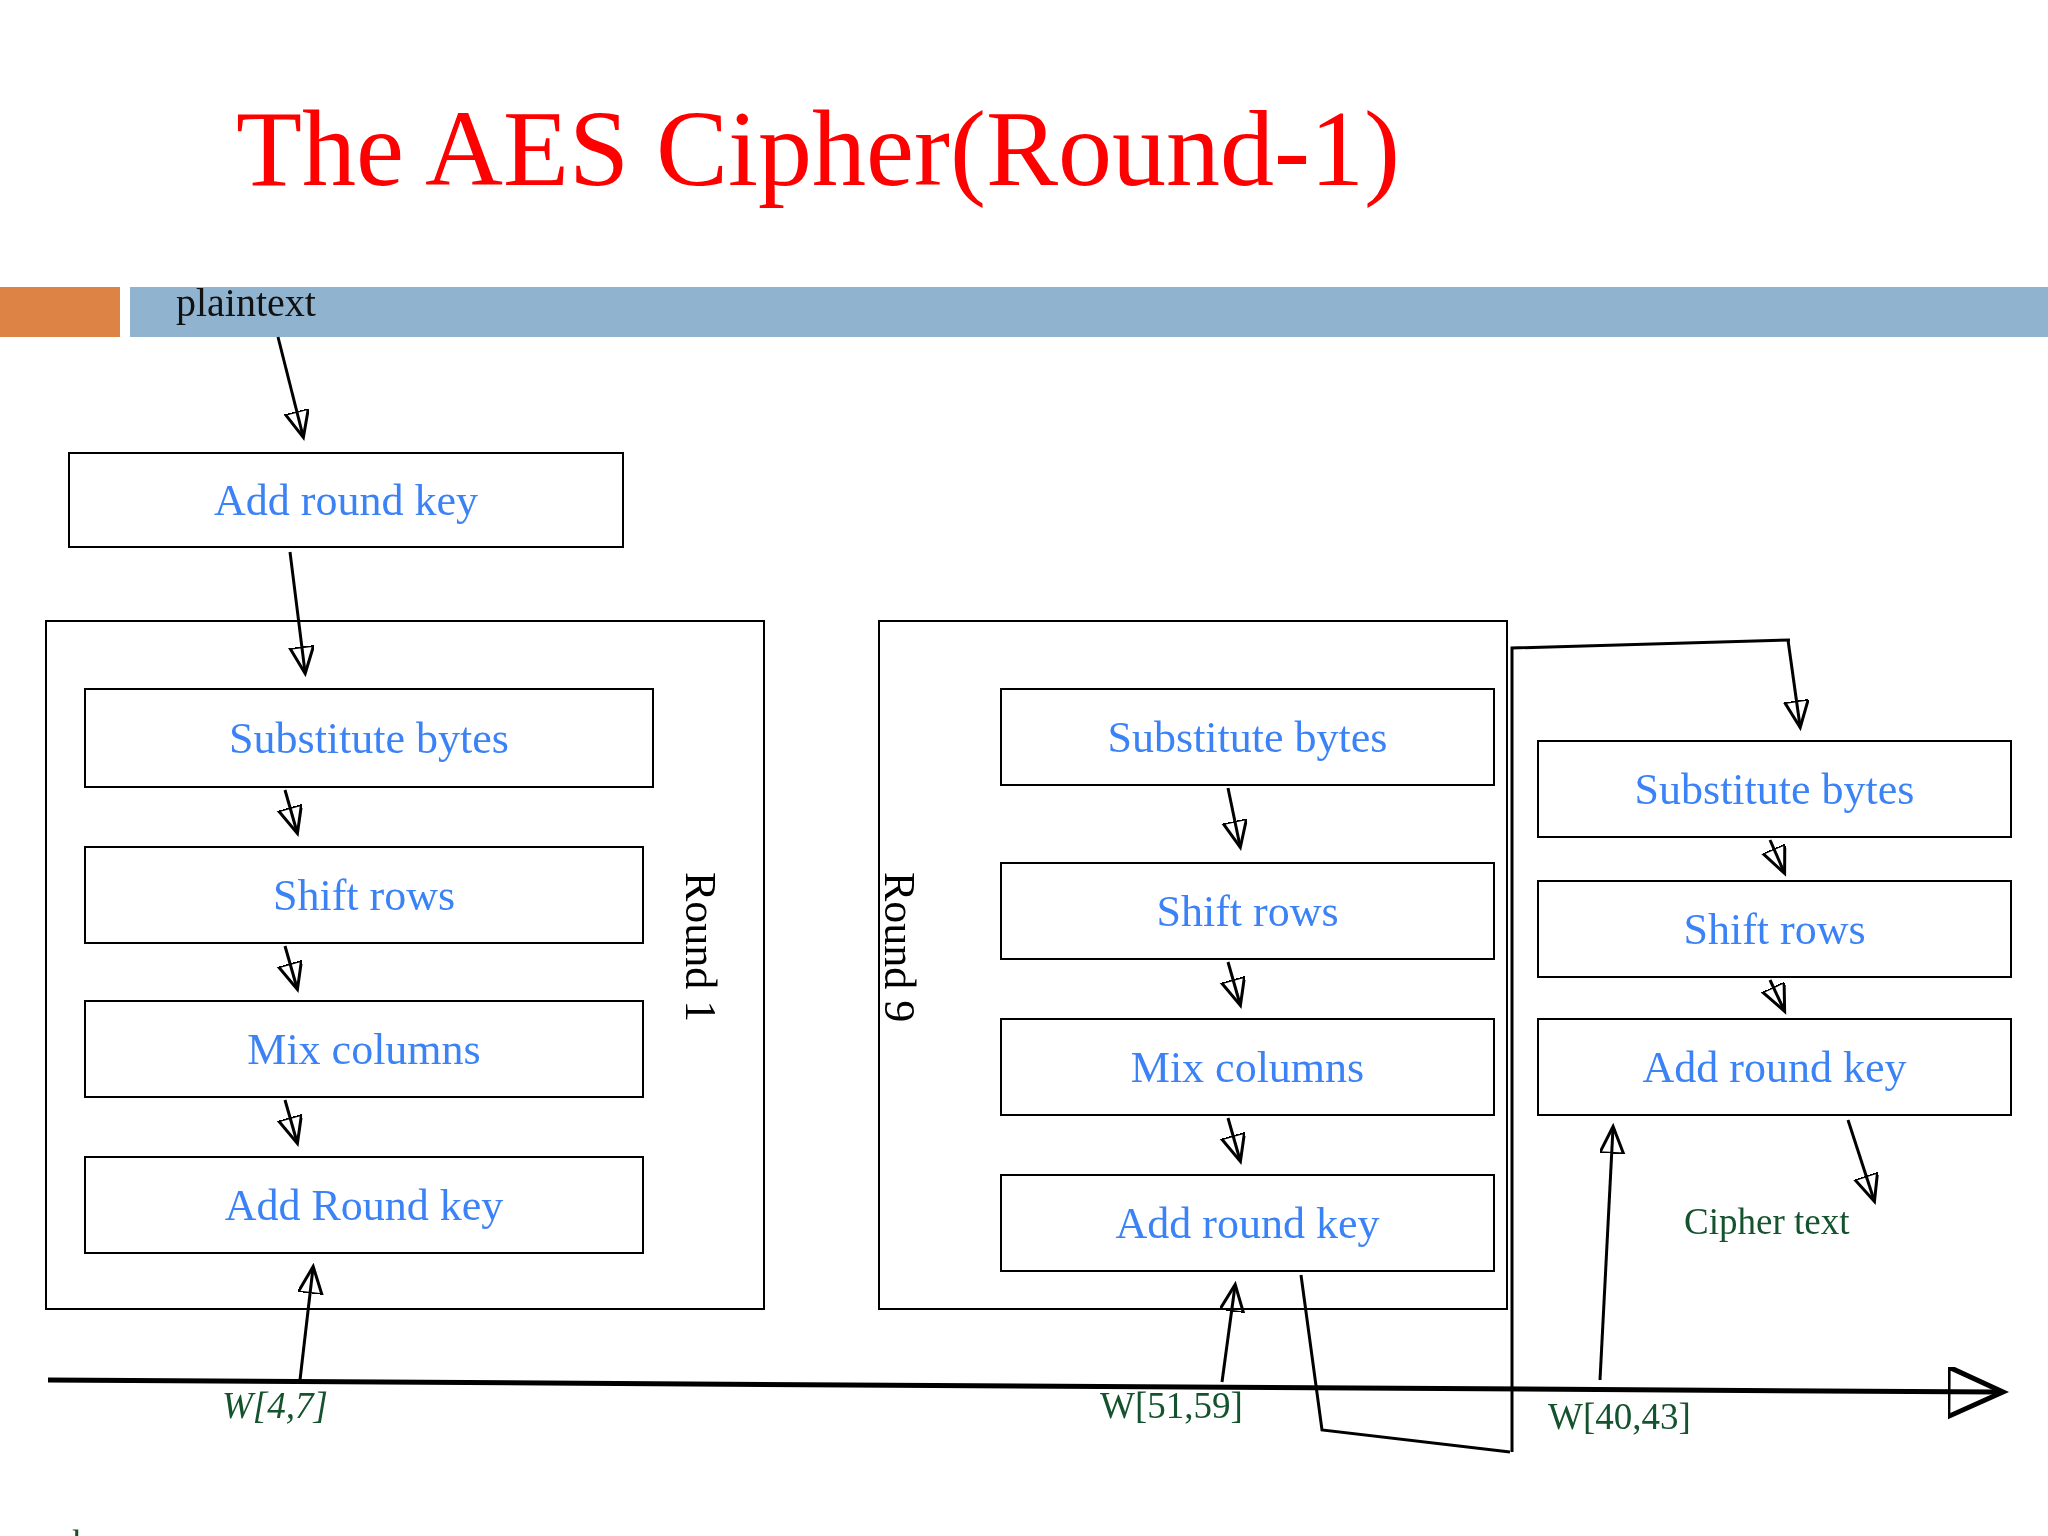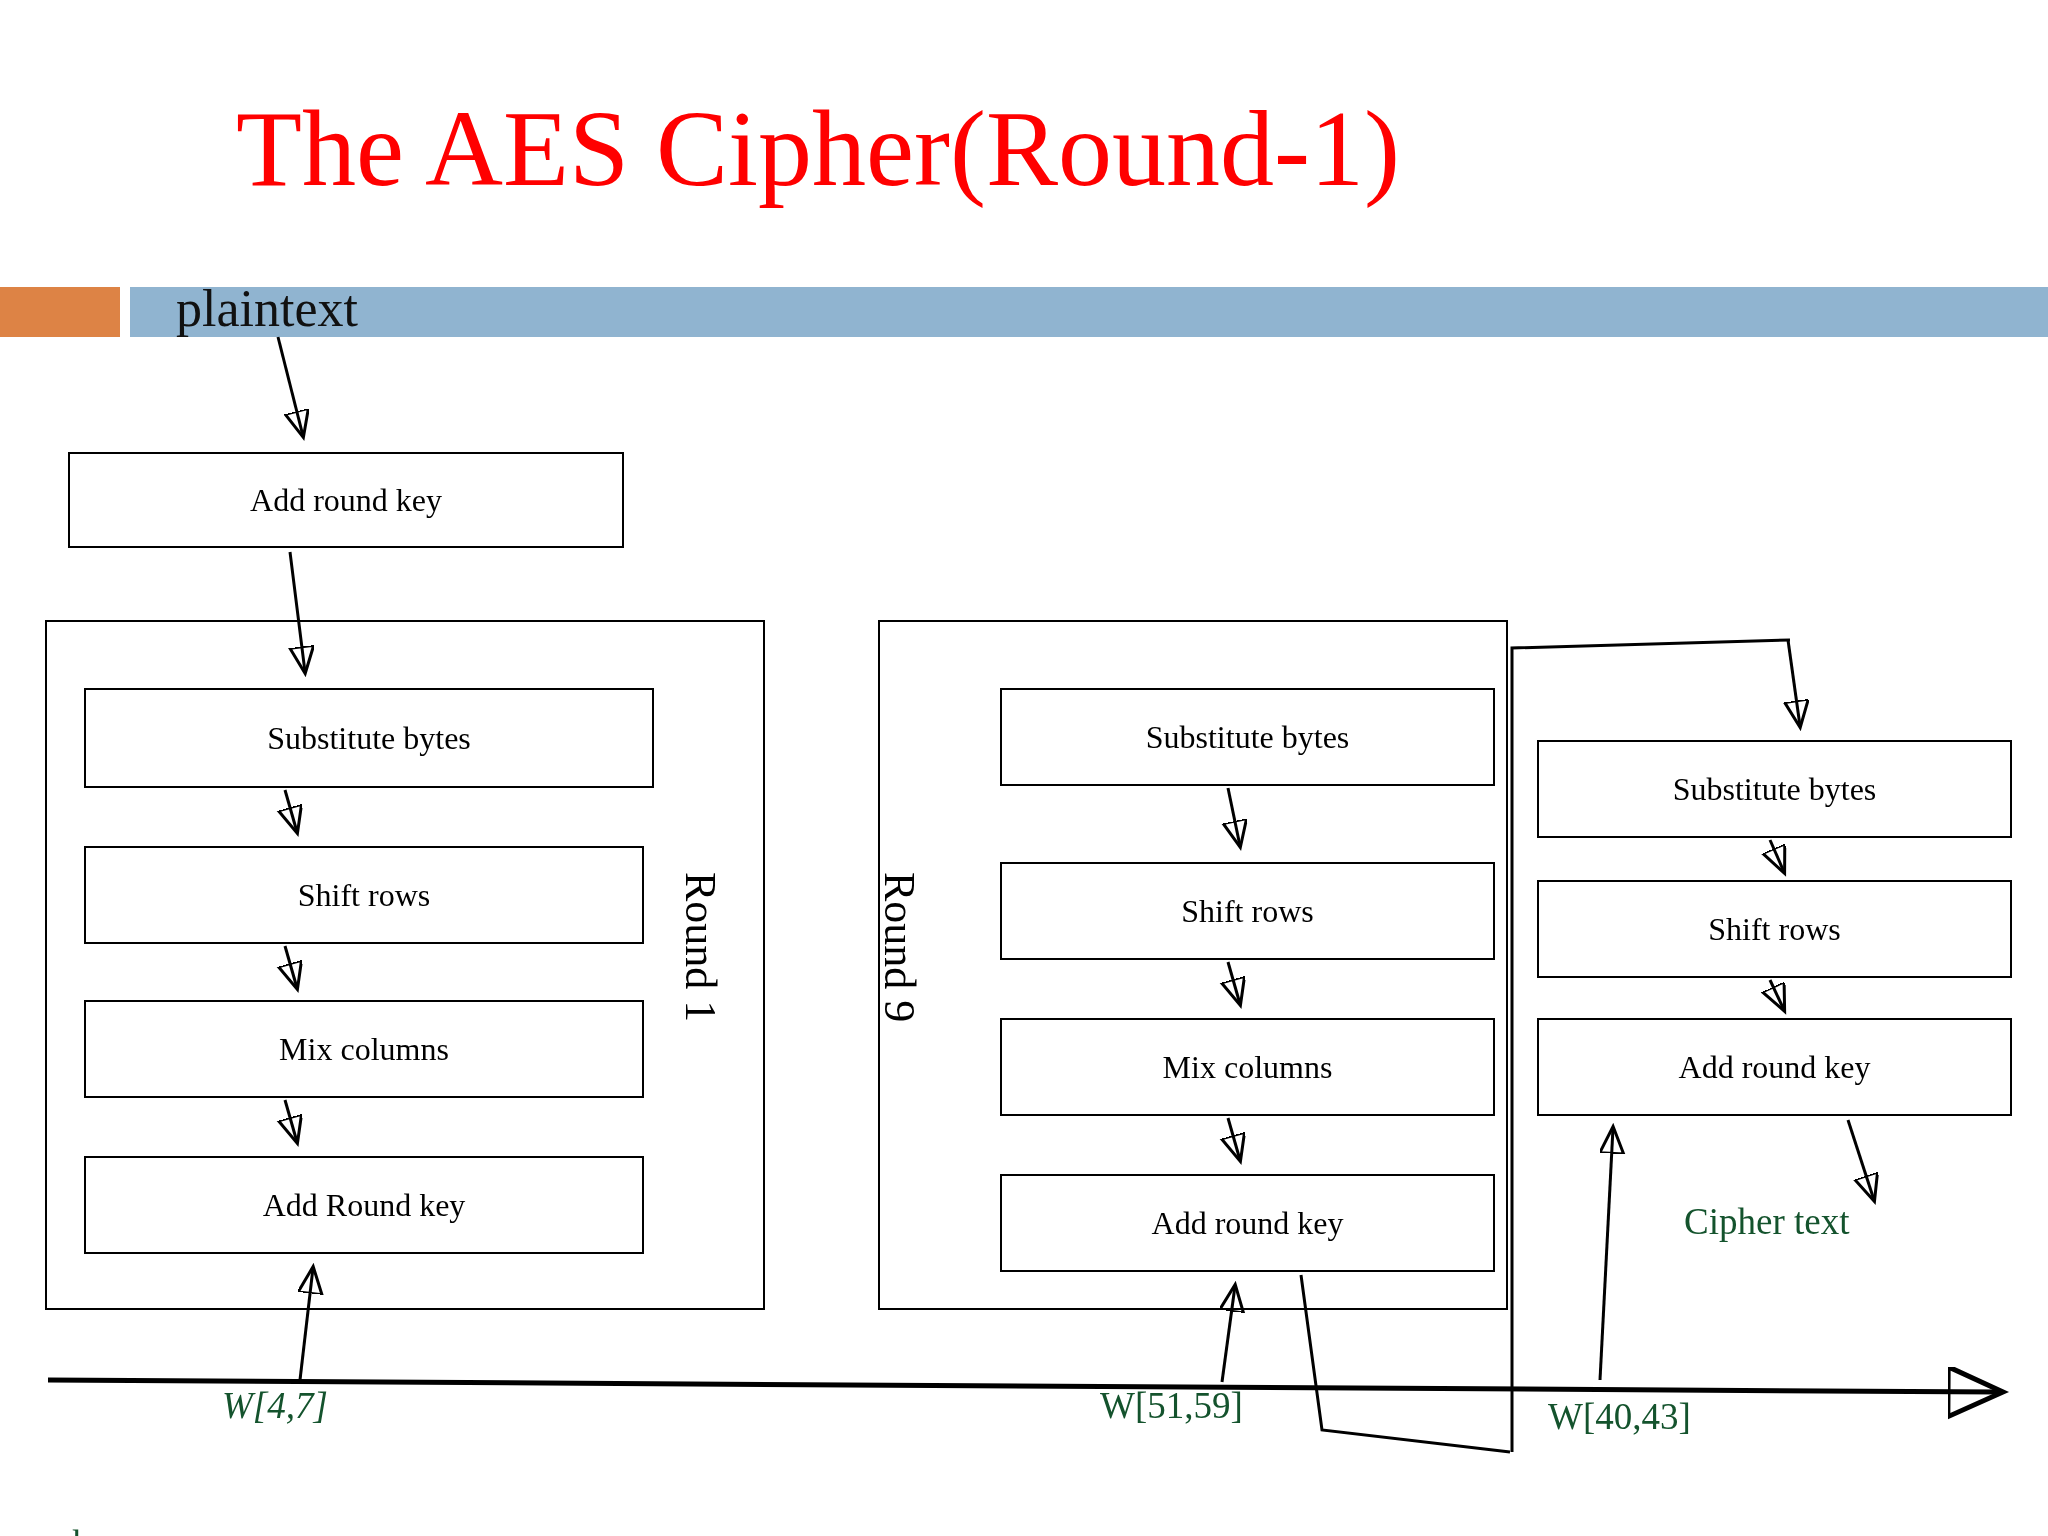--- a/index.html
+++ b/index.html
@@ -45,36 +45,36 @@
     left: 130px;
     top: 287px;
     width: 1918px;
     height: 50px;
     background: #90b4d0;
   }
   .plaintext-label {
     position: absolute;
     left: 176px;
     top: 279px;
-    font-size: 52px;
+    font-size: 40px;
     color: #111111;
     white-space: nowrap;
   }
 
   
   .pbox {
     position: absolute;
     box-sizing: border-box;
     border: 2px solid #000000;
     background: #ffffff;
     display: flex;
     align-items: center;
     justify-content: center;
-    font-size: 32px;
-    color: #000000;
+    font-size: 44px;
+    color: #3b82f6;
     white-space: nowrap;
   }
 
   
   .group {
     position: absolute;
     box-sizing: border-box;
     border: 2px solid #000000;
     background: transparent;
   }

